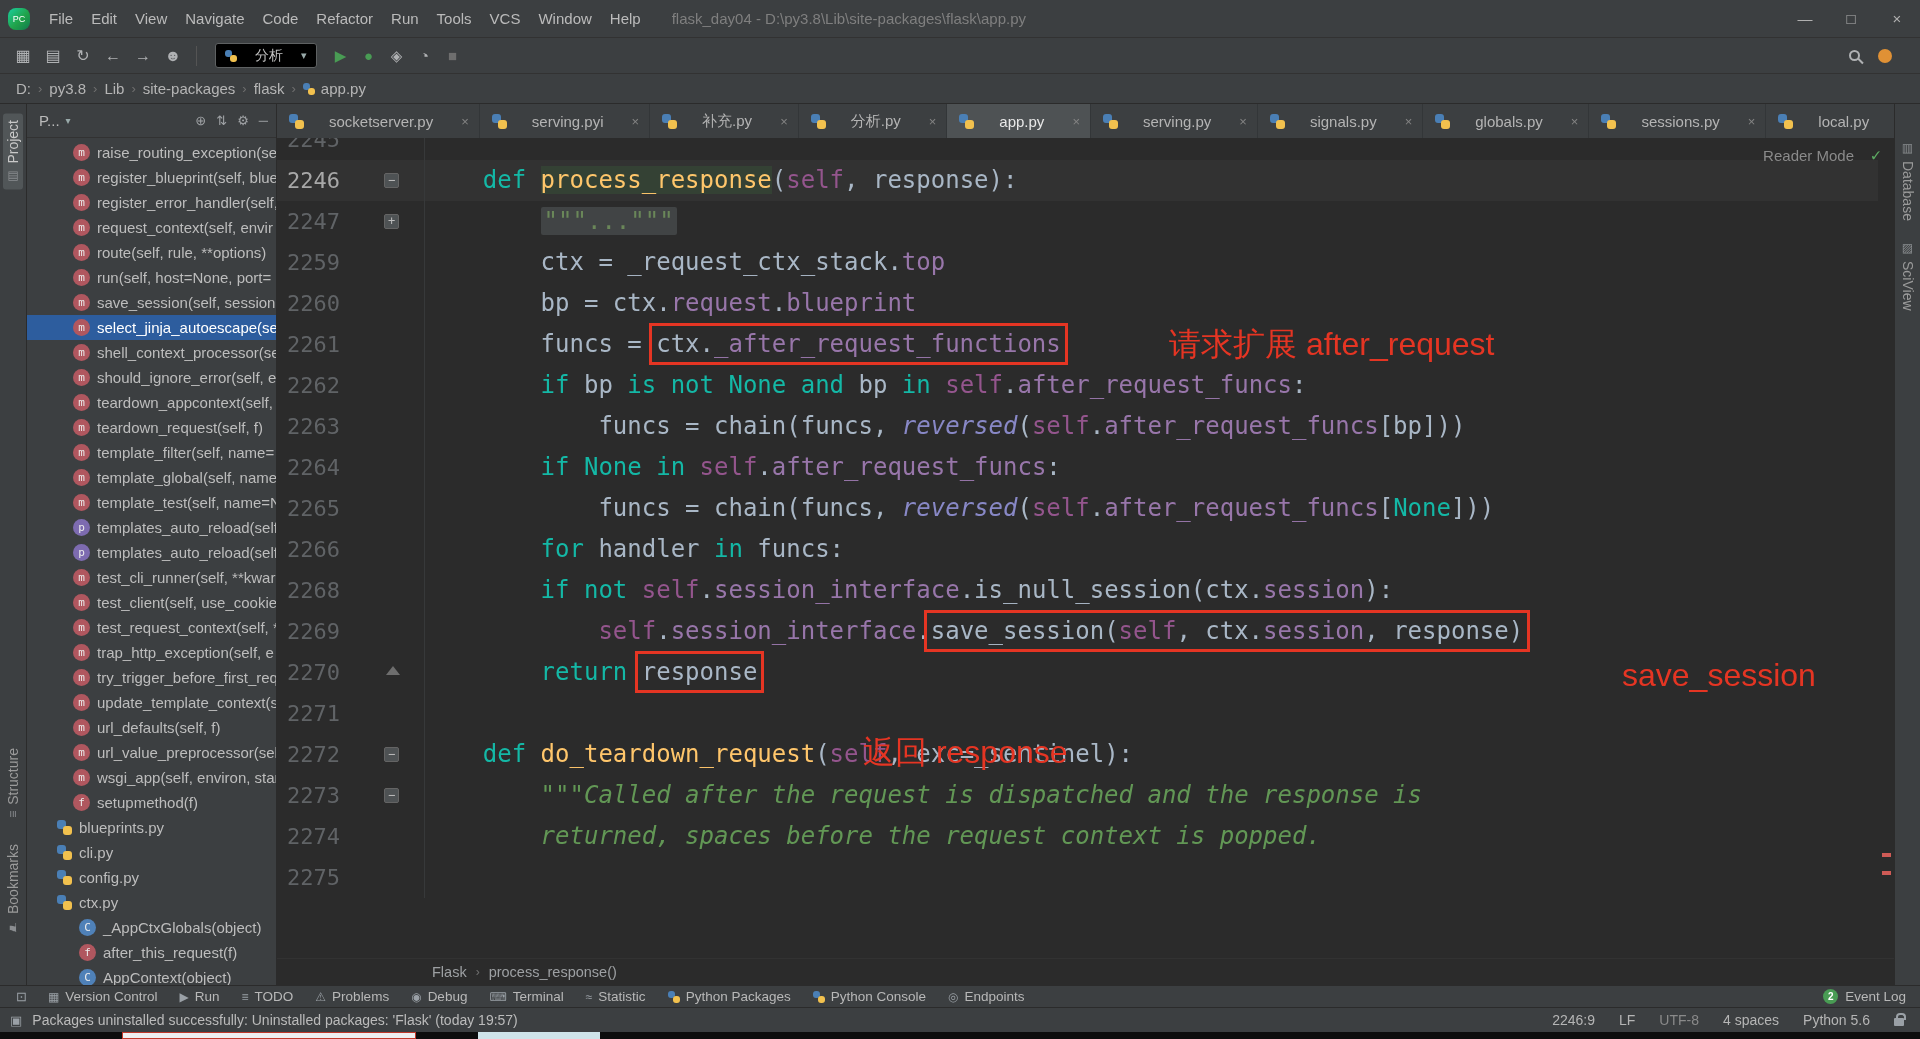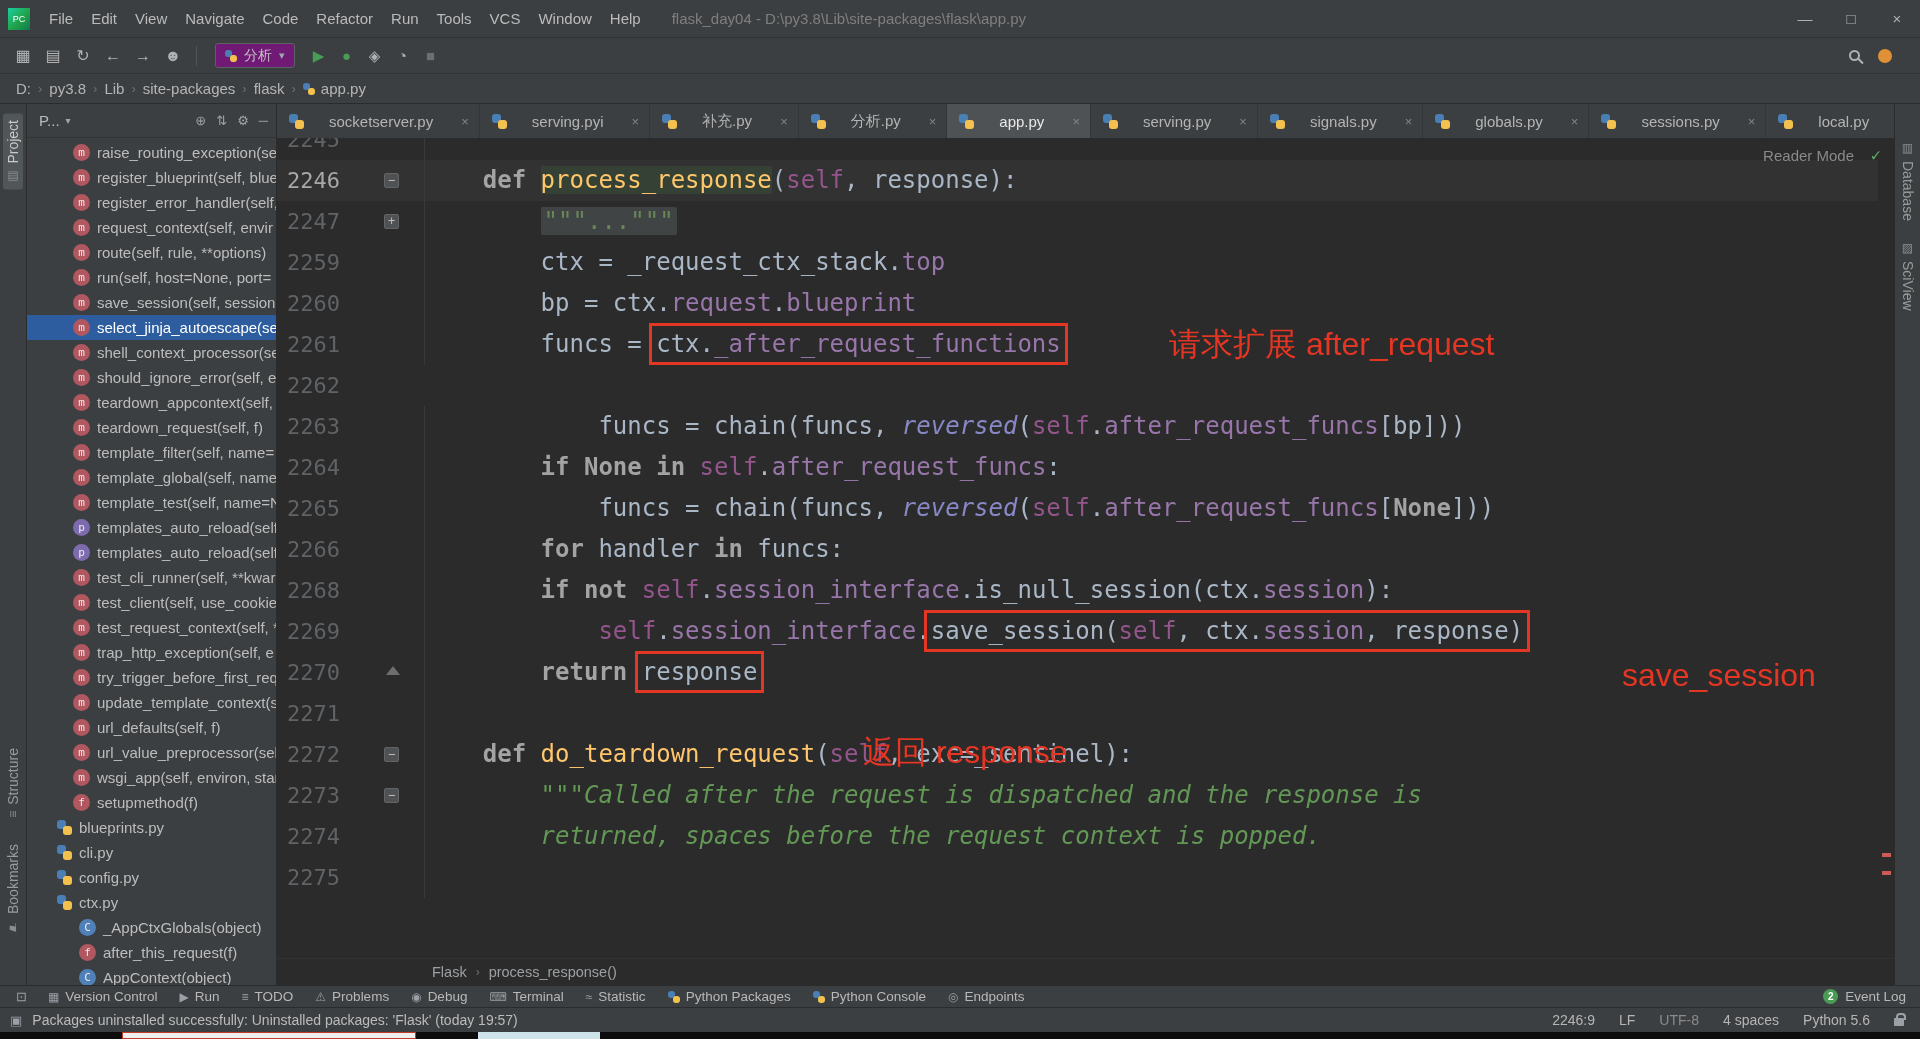--- a/index.html
+++ b/index.html
@@ -2,35 +2,35 @@
 <html><head>
 <meta charset="utf-8">
 <style>
   * { margin:0; padding:0; box-sizing:border-box; }
   body { background:#1e1e1e; font-family:"Liberation Sans",sans-serif; }
   .app { width:1920px; height:1039px; position:relative; overflow:hidden; background:#2b2b2b;
          font-family:"Liberation Sans",sans-serif; color:#bbb; }
 
   
   .titlebar { height:37px; background:#3c3f41; display:flex; align-items:center; padding-left:8px; }
-  .logo { width:22px; height:22px; border-radius:0; flex:none;
+  .logo { width:22px; height:22px; border-radius:8px; flex:none;
           background:linear-gradient(135deg,#1bd0a0,#21a34a 55%,#0f7a4e);
           display:flex; align-items:center; justify-content:center;
           color:#fff; font-size:9px; font-weight:normal; }
   .menubar { display:flex; margin-left:10px; }
   .menu-item { padding:0 9px; font-size:15px; color:#bbb; line-height:37px; cursor:default; }
   .win-title { color:#7f7f7f; font-size:15px; margin-left:22px; white-space:nowrap; }
   .win-controls { margin-left:auto; display:flex; height:37px; }
   .win-btn { width:46px; display:flex; align-items:center; justify-content:center; color:#b0b0b0; font-size:15px; }
 
   
   .toolbar { height:36px; background:#3c3f41; border-top:1px solid #323232; display:flex; align-items:center; padding-left:8px; }
   .tb-icon { width:30px; text-align:center; color:#afb1b3; font-size:16px; }
   .tb-sep { width:1px; height:20px; background:#545454; margin:0 8px; flex:none; }
-  .run-config { display:flex; align-items:center; gap:7px; background:#701a75; border:1px solid #5e6162;
+  .run-config { display:flex; align-items:center; gap:18px; background:#000000; border:1px solid #5e6162;
                 border-radius:3px; height:25px; padding:0 9px; color:#c3c3c3; font-size:14px; margin:0 10px; }
   .run-config .caret { color:#9aa; font-size:11px; }
   .tb-runicon { width:28px; text-align:center; font-size:15px; }
   .tb-right { margin-left:auto; display:flex; align-items:center; gap:18px; padding-right:28px; }
   .lens { width:11px; height:11px; border:2px solid #afb1b3; border-radius:50%; position:relative; }
   .lens:after { content:''; position:absolute; width:7px; height:2px; background:#afb1b3;
                 transform:rotate(45deg); right:-6px; bottom:-3px; }
   .dot-orange { width:14px; height:14px; border-radius:50%; background:#e09135; }
 
   
@@ -97,21 +97,21 @@
   .ln { width:63px; text-align:right; color:#606366; font-size:22px; flex:none; }
   .line.current .ln { color:#a8a8a8; }
   .foldcol { width:84px; flex:none; position:relative; }
   .fold-plus, .fold-minus { position:absolute; left:44px; top:13px; width:15px; height:15px;
         border:1px solid #646464; border-radius:2px; background:#4e5254; color:#bdbdbd;
         line-height:13px; text-align:center; font-size:12px; font-style:normal; }
   .fold-end { position:absolute; left:46px; top:14px; width:0; height:0;
         border-left:7px solid transparent; border-right:7px solid transparent;
         border-bottom:9px solid #6e6e6e; }
   .codetext { white-space:pre; font-size:24px; color:#a9b7c6; border-left:1px solid #37393a; }
-  .tok.kw { color:#a3a3a3;font-weight:bold; }
+  .tok.kw { color:#14b8a6; }
   .tok.fn { color:#ffc66b; }
   .tok.slf { color:#94558d; }
   .tok.attr { color:#9876aa; }
   .tok.bi { color:#8888c6; font-style:italic; }
   .tok.doc { color:#629755; font-style:italic; }
   .tok.folded { color:#6a8759; background:#414445; border-radius:2px; padding:0 3px; }
   .tok.hl { background:#344134; }
   .red-box { outline:3px solid #e53523; outline-offset:4px; }
   .red-note { position:absolute; color:#e53523; font-size:32px; line-height:40px;
               font-family:"Liberation Sans",sans-serif; white-space:nowrap; z-index:6; }
@@ -544,20 +544,21 @@
               <span class="codetext"><span class="tok">        bp = ctx.</span><span class="tok attr">request</span><span class="tok">.</span><span class="tok attr">blueprint</span></span>
             </div>
             <div class="line">
               <span class="ln">2261</span>
               <span class="foldcol"></span>
               <span class="codetext"><span class="tok">        funcs = </span><span class="red-box"><span class="tok">ctx.</span><span class="tok attr">_after_request_functions</span></span></span>
             </div>
             <div class="line">
               <span class="ln">2262</span>
               <span class="foldcol"></span>
+              <span class="codetext"><span class="tok">        </span><span class="tok kw">if </span><span class="tok">bp </span><span class="tok kw">is not None and </span><span class="tok">bp </span><span class="tok kw">in </span><span class="tok slf">self</span><span class="tok">.</span><span class="tok attr">after_request_funcs</span><span class="tok">:</span></span>
             </div>
             <div class="line">
               <span class="ln">2263</span>
               <span class="foldcol"></span>
               <span class="codetext"><span class="tok">            funcs = chain(funcs, </span><span class="tok bi">reversed</span><span class="tok">(</span><span class="tok slf">self</span><span class="tok">.</span><span class="tok attr">after_request_funcs</span><span class="tok">[bp]))</span></span>
             </div>
             <div class="line">
               <span class="ln">2264</span>
               <span class="foldcol"></span>
               <span class="codetext"><span class="tok">        </span><span class="tok kw">if None in </span><span class="tok slf">self</span><span class="tok">.</span><span class="tok attr">after_request_funcs</span><span class="tok">:</span></span>

